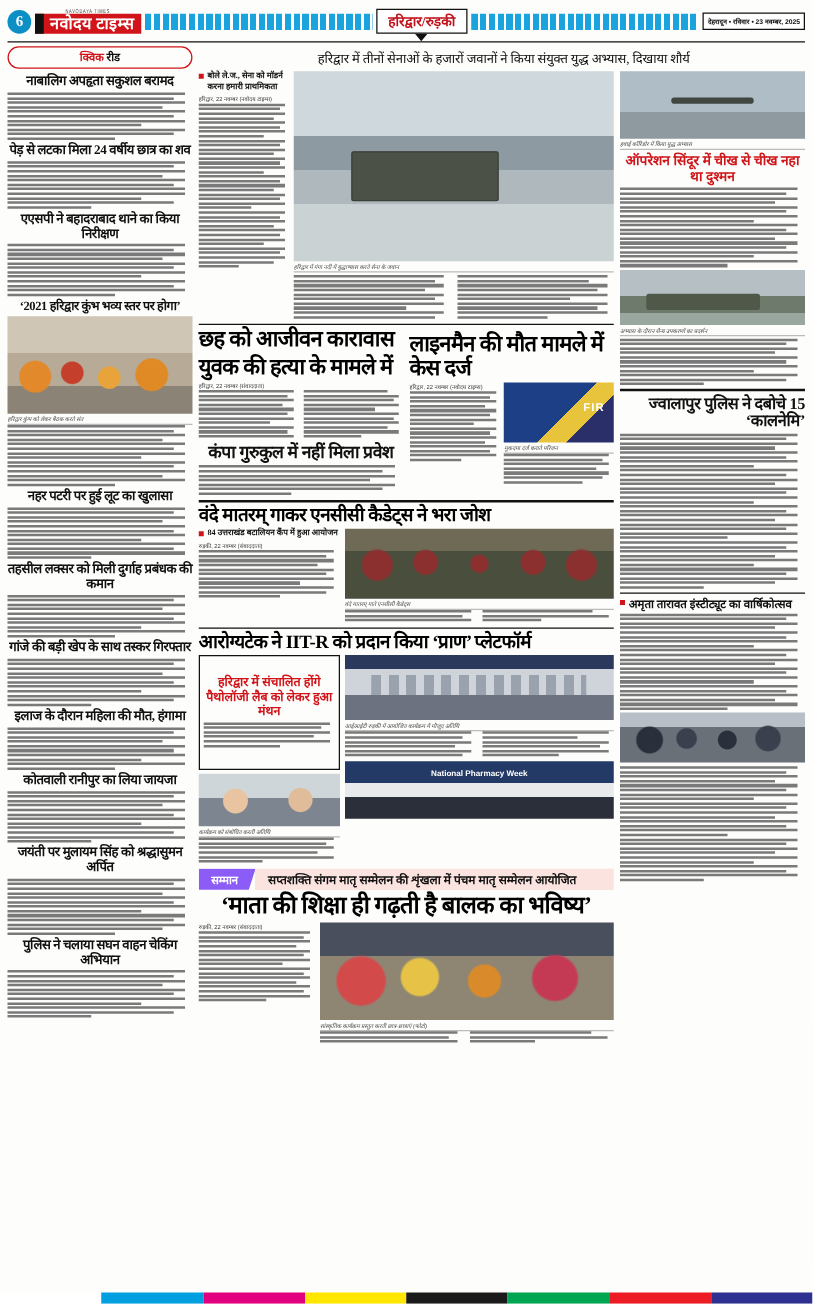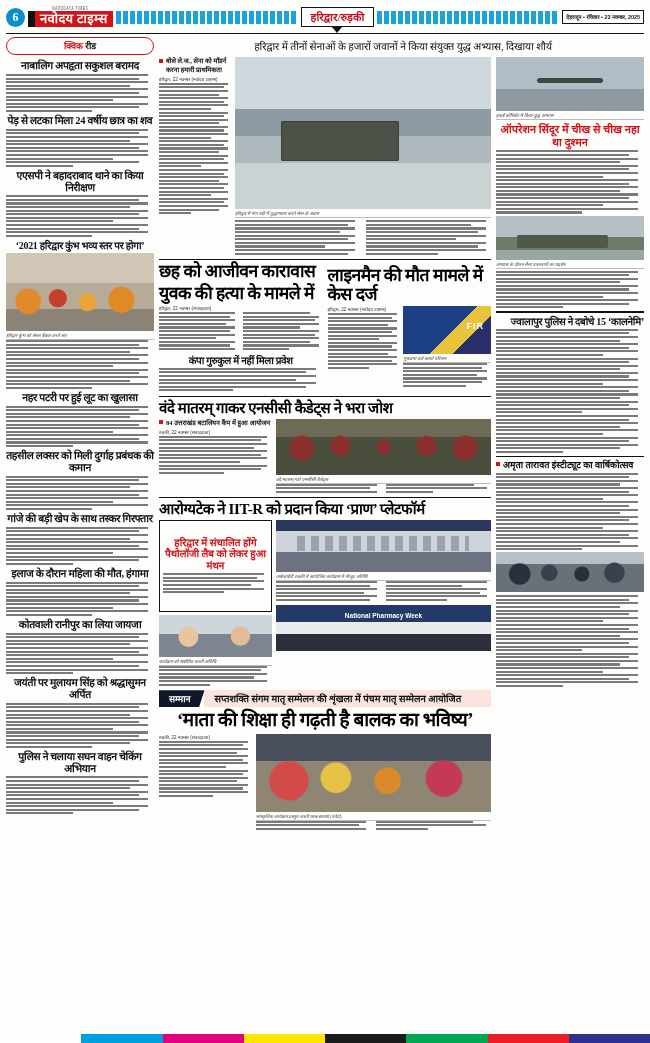--- a/index.html
+++ b/index.html
@@ -248,21 +248,21 @@
   .red-head {
     color: #d01419; font: bold 10px "Liberation Serif", serif;
     line-height: 1.14; text-align: center; margin-bottom: 2px;
   }
 
   
   .banner {
     display: flex; align-items: stretch; height: 17px; margin: 3px 0 2px 0;
   }
   .banner-tag {
-    background: #0f172a; color: #fff;
+    background: #8b5cf6; color: #fff;
     font: bold 9px "Liberation Serif", serif;
     display: flex; align-items: center; justify-content: center;
     padding: 0 14px 0 10px; flex: 0 0 auto;
     clip-path: polygon(0 0, 100% 0, 88% 100%, 0 100%);
   }
   .banner-txt {
     background: #fbe3e0; color: #111;
     font: bold 9.6px "Liberation Serif", serif;
     display: flex; align-items: center; padding-left: 10px;
     flex: 1 1 auto;
@@ -587,21 +587,21 @@
                 <div class="ln s90"></div>
                 <div class="ln s96"></div>
               <div class="ln s72"></div>
                 <div class="ln s96"></div>
                 <div class="ln s90"></div>
               <div class="ln s96"></div>
                 <div class="ln s84"></div>
                 <div class="ln s96"></div>
               <div class="ln s58"></div>
             </div>
-            <div class="hl-sm" style="font-size:10px">कंपा गुरुकुल में नहीं मिला प्रवेश</div>
+            <div class="hl-sm" style="font-size:14px">कंपा गुरुकुल में नहीं मिला प्रवेश</div>
             <div class="copy">
               <div class="ln s96"></div>
                 <div class="ln s90"></div>
                 <div class="ln s96"></div>
               <div class="ln s84"></div>
                 <div class="ln s96"></div>
                 <div class="ln s90"></div>
               <div class="ln s45"></div>
             </div>
           </div>
@@ -822,21 +822,21 @@
             <div class="ln s90"></div>
           <div class="ln s96"></div>
             <div class="ln s72"></div>
             <div class="ln s96"></div>
           <div class="ln s90"></div>
             <div class="ln s45"></div>
         </div>
 
         <div class="hr-b"></div>
 
-        <div class="hl-sm" style="text-align:right; font-size:10px">ज्वालापुर पुलिस ने दबोचे 15 ‘कालनेमि’</div>
+        <div class="hl-sm" style="text-align:right; font-size:13px">ज्वालापुर पुलिस ने दबोचे 15 ‘कालनेमि’</div>
         <div class="copy">
           <div class="ln s96"></div>
             <div class="ln s90"></div>
             <div class="ln s96"></div>
           <div class="ln s84"></div>
             <div class="ln s96"></div>
             <div class="ln s90"></div>
           <div class="ln s96"></div>
             <div class="ln s72"></div>
             <div class="ln s96"></div>

